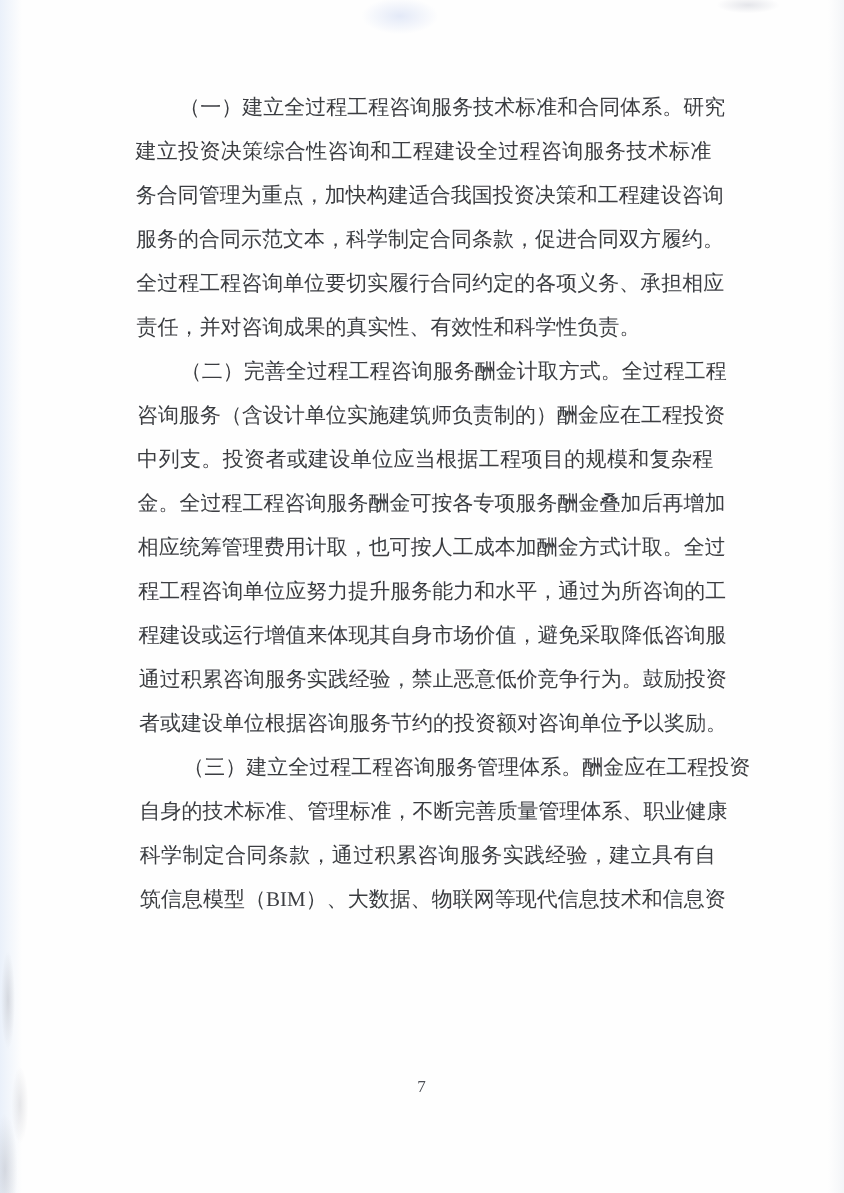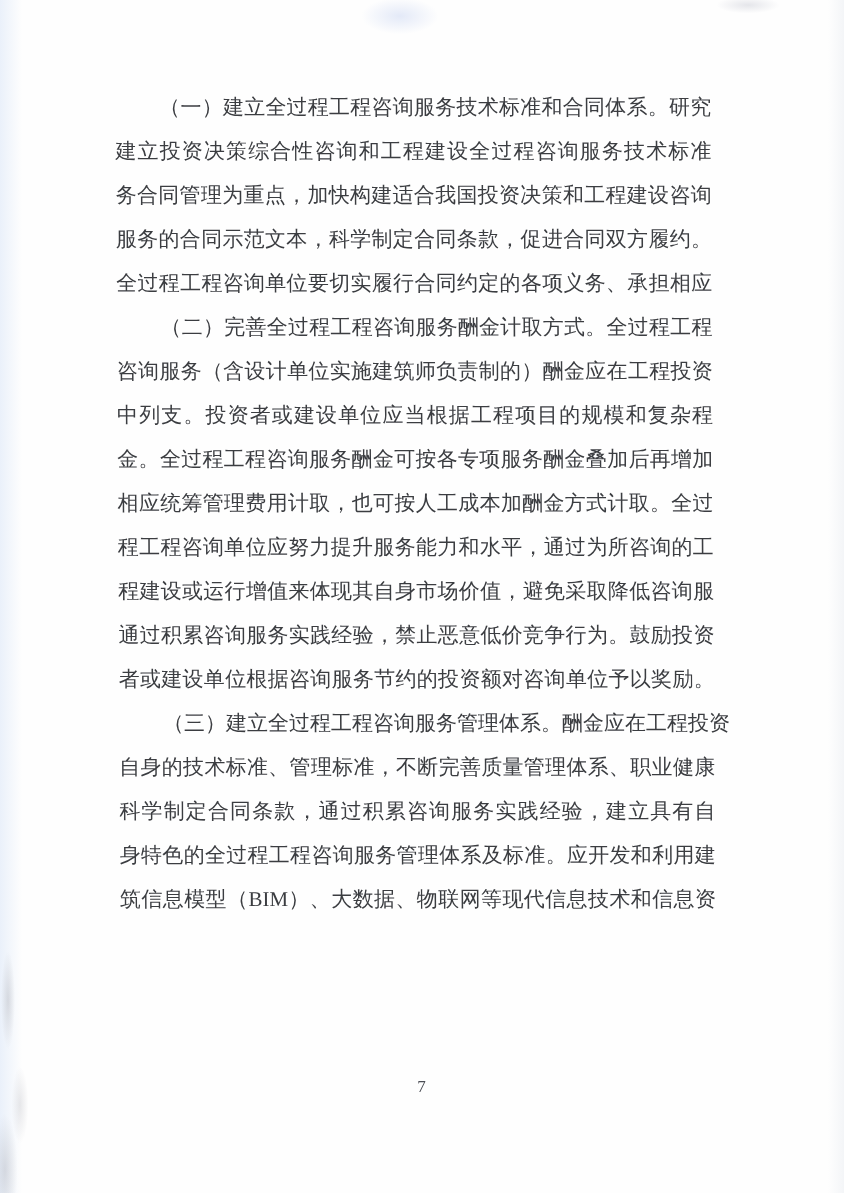--- a/index.html
+++ b/index.html
@@ -43,20 +43,21 @@
     line-height: 44px;
     transform: skewX(0.35deg);
     transform-origin: top left;
   }
   .line {
     height: 44px;
     white-space: nowrap;
     text-align: justify;
     text-align-last: justify;
     overflow: visible;
+    margin-left: 20px;
   }
   .line.indent {
     text-indent: 44px;
   }
   .line.short {
     text-align-last: left;
   }
   .page-num {
     position: absolute;
     top: 1077px;
@@ -73,33 +74,33 @@
 
 <div class="page">
 
   <div class="textblock">
 
     <div class="line indent">（一）建立全过程工程咨询服务技术标准和合同体系。研究</div>
     <div class="line">建立投资决策综合性咨询和工程建设全过程咨询服务技术标准</div>
     <div class="line">务合同管理为重点，加快构建适合我国投资决策和工程建设咨询</div>
     <div class="line">服务的合同示范文本，科学制定合同条款，促进合同双方履约。</div>
     <div class="line">全过程工程咨询单位要切实履行合同约定的各项义务、承担相应</div>
+    <div class="line short">责任，并对咨询成果的真实性、有效性和科学性负责。</div>
 
     <div class="line indent">（二）完善全过程工程咨询服务酬金计取方式。全过程工程</div>
     <div class="line">咨询服务（含设计单位实施建筑师负责制的）酬金应在工程投资</div>
     <div class="line">中列支。投资者或建设单位应当根据工程项目的规模和复杂程</div>
     <div class="line">金。全过程工程咨询服务酬金可按各专项服务酬金叠加后再增加</div>
     <div class="line">相应统筹管理费用计取，也可按人工成本加酬金方式计取。全过</div>
     <div class="line">程工程咨询单位应努力提升服务能力和水平，通过为所咨询的工</div>
     <div class="line">程建设或运行增值来体现其自身市场价值，避免采取降低咨询服</div>
     <div class="line">通过积累咨询服务实践经验，禁止恶意低价竞争行为。鼓励投资</div>
     <div class="line">者或建设单位根据咨询服务节约的投资额对咨询单位予以奖励。</div>
 
     <div class="line indent">（三）建立全过程工程咨询服务管理体系。酬金应在工程投资</div>
     <div class="line">自身的技术标准、管理标准，不断完善质量管理体系、职业健康</div>
     <div class="line">科学制定合同条款，通过积累咨询服务实践经验，建立具有自</div>
-    <div class="line">身特色的全过程工程咨询服务管理体系及标准。应开发和利用建</div>
     <div class="line">筑信息模型（BIM）、大数据、物联网等现代信息技术和信息资</div>
   </div>
 
   <div class="page-num">7</div>
 
 </div>
 
 </body></html>

